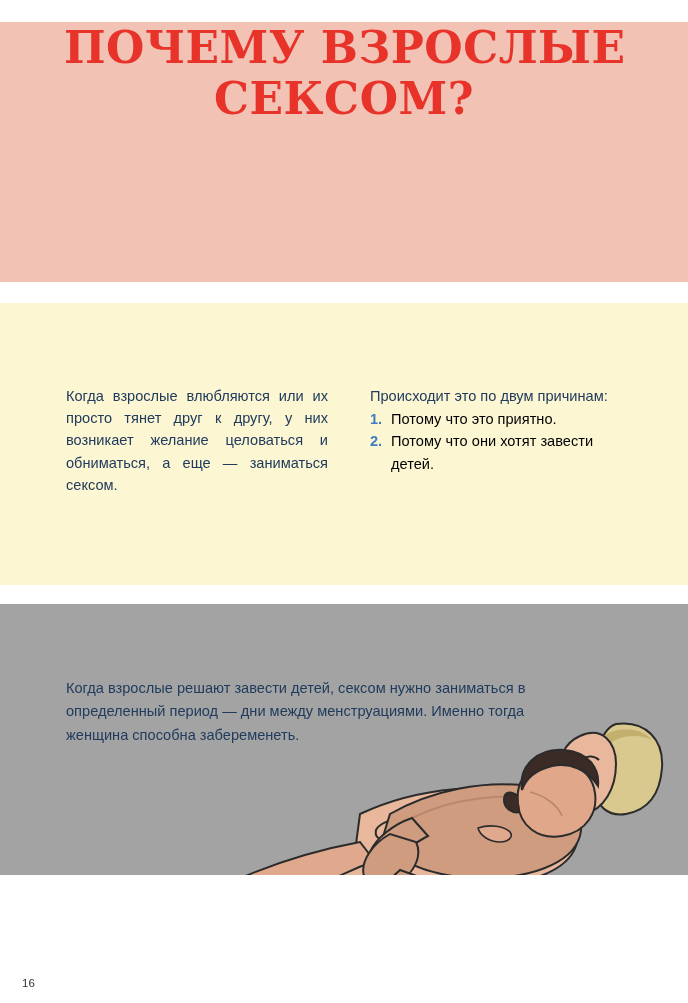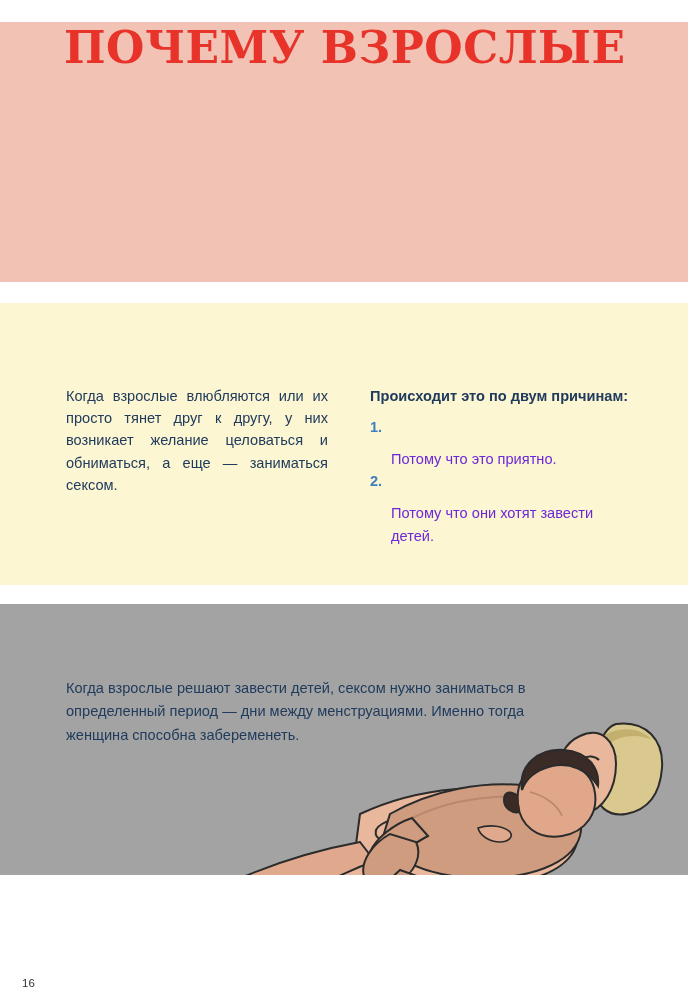--- a/index.html
+++ b/index.html
@@ -74,46 +74,44 @@
     font-size: 14.6px;
     line-height: 1.52;
   }
   .col-left p {
     margin: 0;
     text-align: justify;
     text-justify: inter-word;
     color: #203b5c;
   }
   .col-right .intro {
-    margin: 0 0 9px 0;
+    margin: 0 0 1px 0;
     text-align: justify;
     color: #203b5c;
-    font-weight: bold;
   }
   .num-list {
     margin: 0;
     padding: 0;
     list-style: none;
   }
   .num-list li {
     display: flex;
     align-items: flex-start;
     gap: 6px;
     margin: 0;
   }
   .num-list .num {
     color: #3f7fc1;
     font-weight: bold;
     flex: 0 0 auto;
     min-width: 15px;
   }
   .num-list .txt {
     flex: 1 1 auto;
-    color: #6d28d9;
-    margin-top: 32px;
+    color: #000000;
   }
 
   
   .blue-band {
     position: absolute;
     left: 0;
     top: 604px;
     width: 688px;
     height: 271px;
     background: #a3a3a3;
@@ -148,20 +146,21 @@
   }
 </style>
 </head>
 <body>
 
 <div class="page">
 
   <div class="title-band">
     <h1 class="title-text">
       <span class="title-line">ПОЧЕМУ ВЗРОСЛЫЕ</span>
+      <span class="title-line">СЕКСОМ?</span>
     </h1>
   </div>
 
   <div class="cream-band">
     <div class="columns">
       <div class="col col-left">
         <p>Когда взрослые влюбляются или их просто тянет друг к другу, у них возникает желание целоваться и обниматься, а еще — заниматься сексом.</p>
       </div>
       <div class="col col-right">
         <p class="intro">Происходит это по двум причинам:</p>

